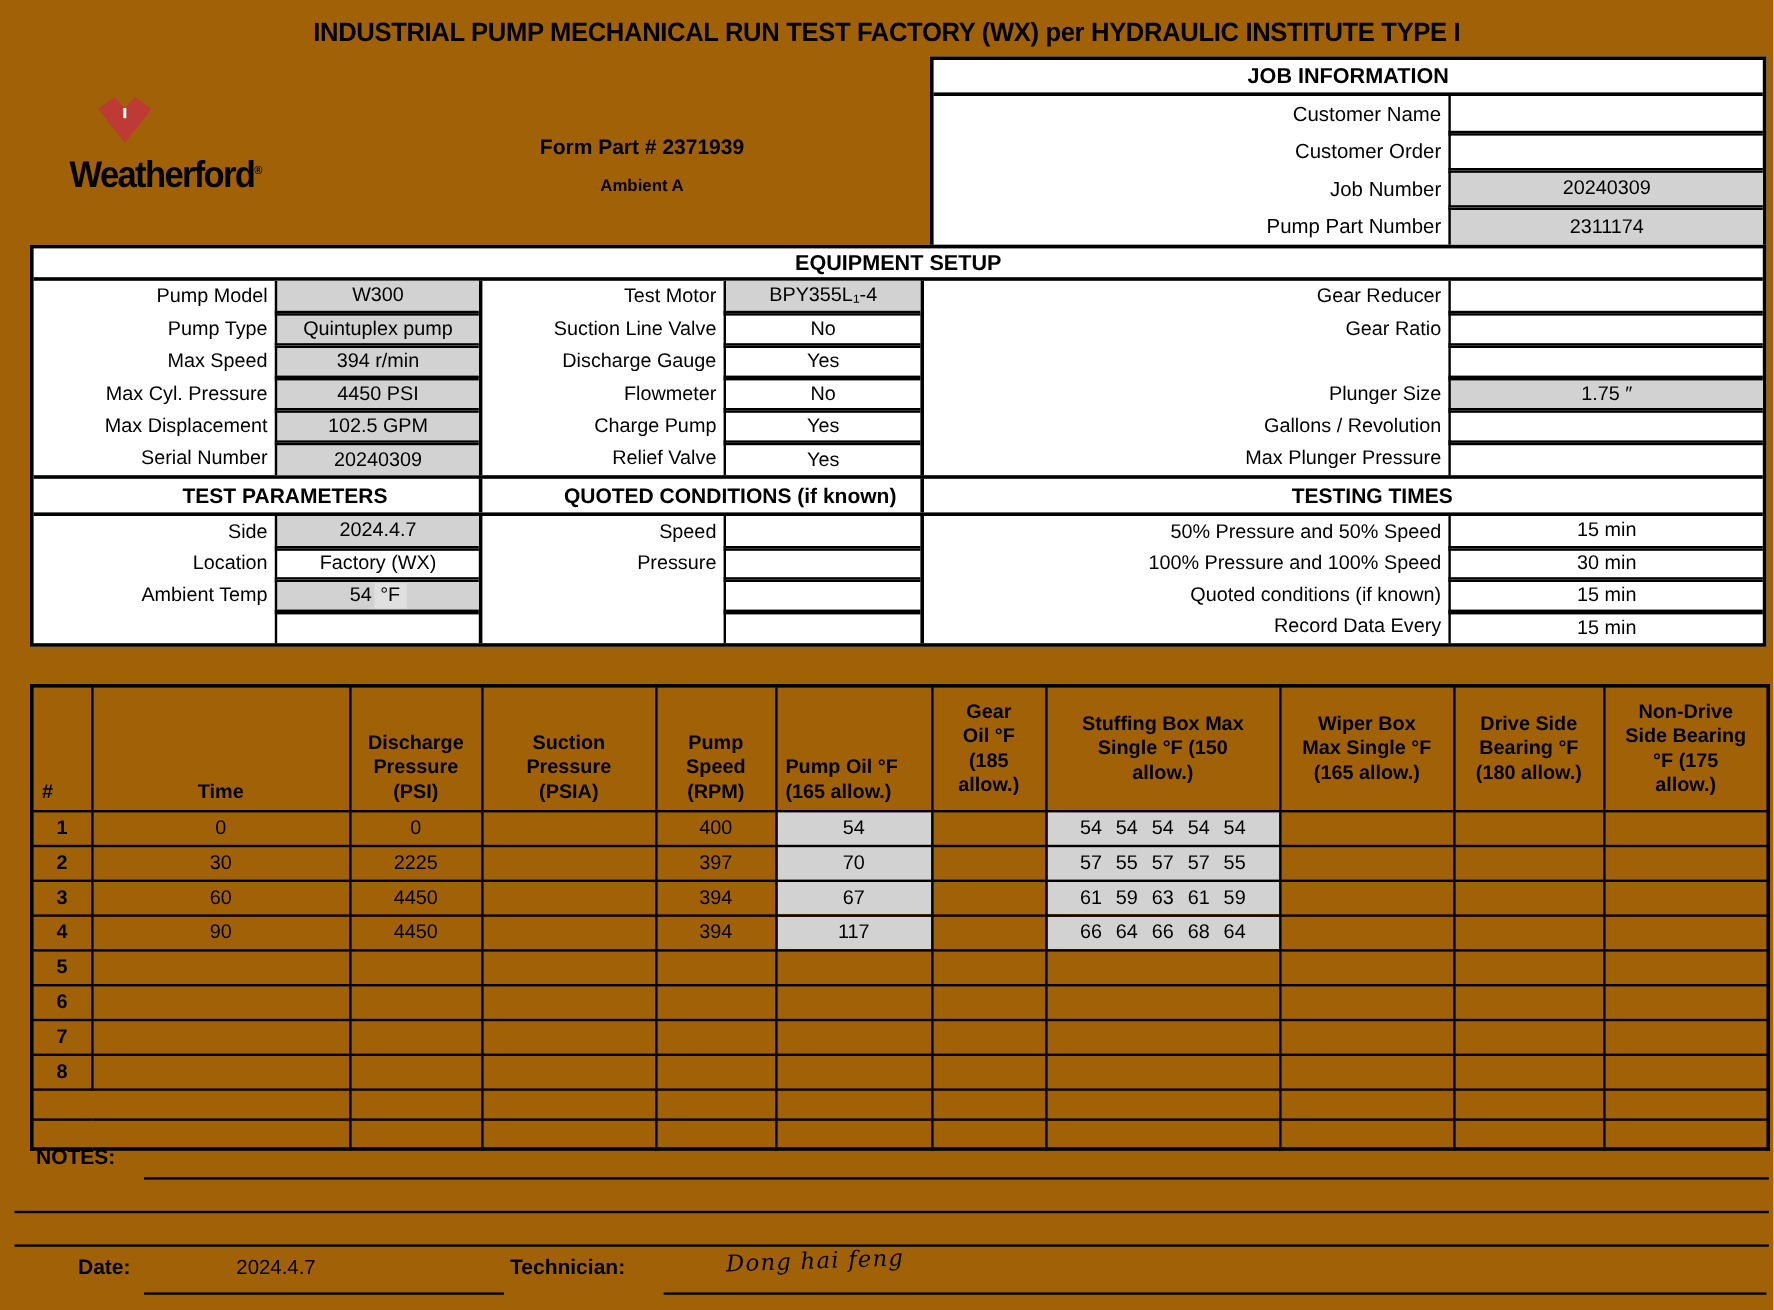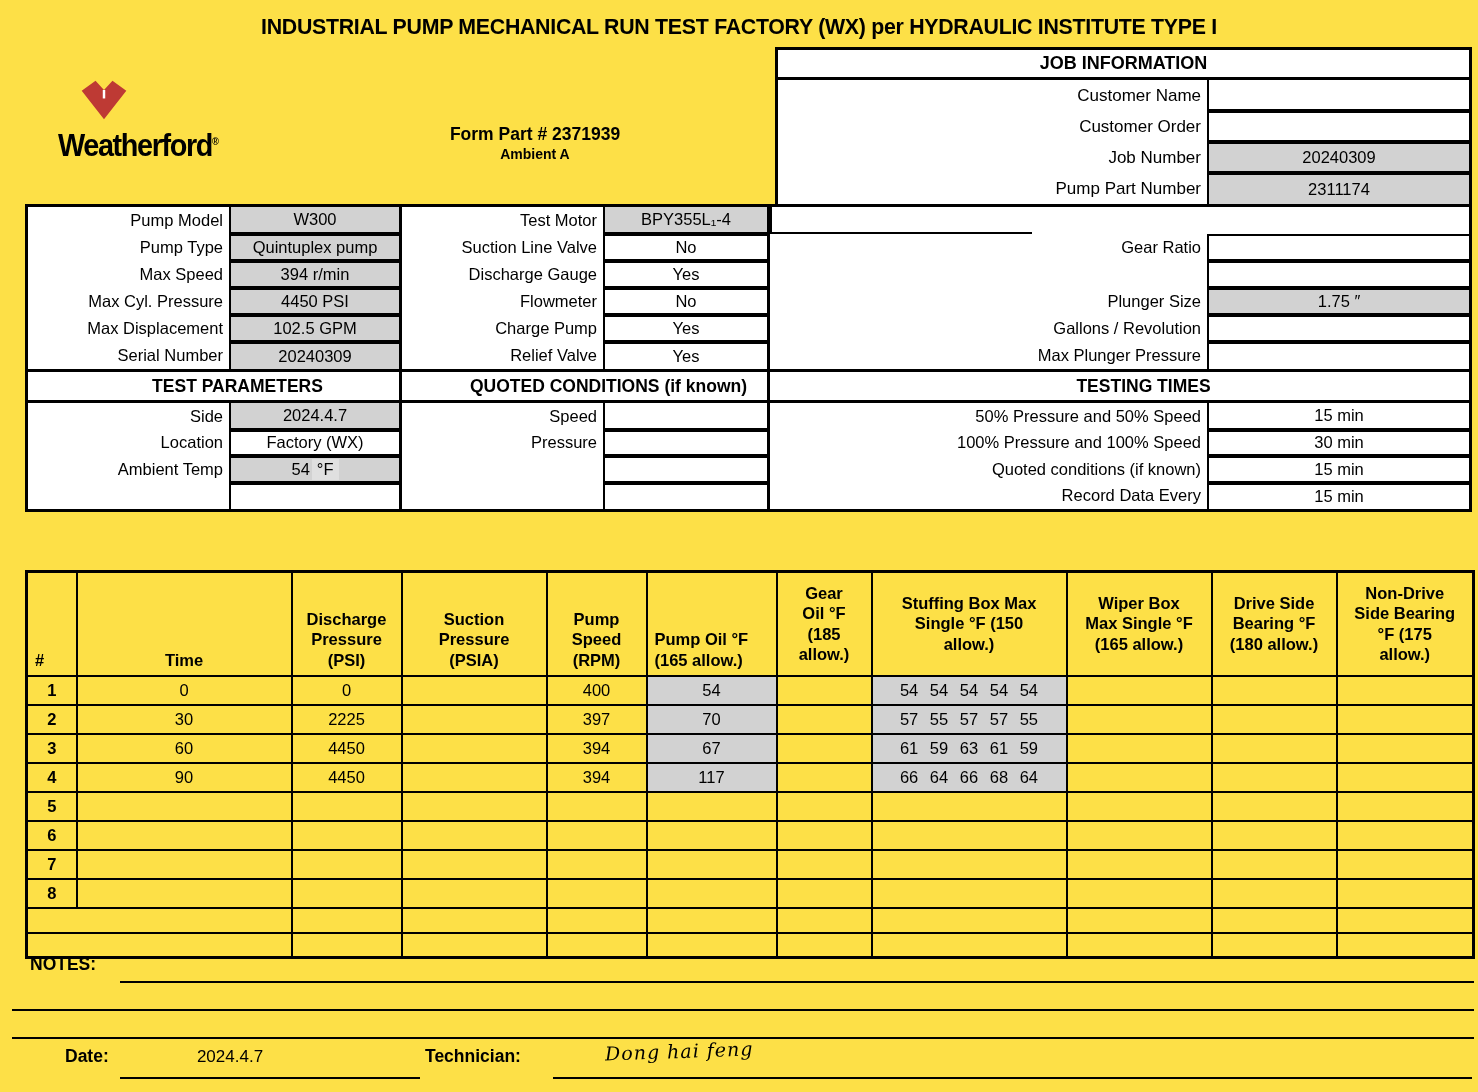--- a/index.html
+++ b/index.html
@@ -1,28 +1,28 @@
 <!DOCTYPE html>
 <html><head>
 <meta charset="utf-8">
 <style>
   html,body{margin:0;padding:0;background:#fff;}
-  .page{position:relative;width:1478px;height:1092px;background:#fde047;color:#000;
+  .page{position:relative;width:1478px;height:1092px;background:#a16207;color:#000;
         font-family:"Liberation Sans","DejaVu Sans",sans-serif;overflow:hidden;}
 
   
   .doc-title{position:absolute;top:14px;left:0;width:100%;text-align:center;
              font-weight:bold;font-size:22px;letter-spacing:-0.3px;transform:scaleX(.97);}
   .logo{position:absolute;left:58px;top:80px;width:230px;}
   .logo svg{display:block;margin-left:22px;}
   .logo-word{font-size:31px;font-weight:bold;letter-spacing:-1.5px;transform:scaleX(.93);
              transform-origin:left;margin-top:8px;white-space:nowrap;}
   .logo-word sup{font-size:10px;letter-spacing:0;}
   .form-part{position:absolute;left:360px;top:112px;width:350px;text-align:center;
-             font-weight:bold;font-size:17.5px;margin-top:12px;}
+             font-weight:bold;font-size:17.5px;}
   .revision{position:absolute;left:360px;top:146px;width:350px;text-align:center;
             font-weight:bold;font-size:14px;}
 
   
   .pair-row{display:flex;}
   .pair-label{flex:1;display:flex;align-items:center;justify-content:flex-end;
               padding-right:6px;font-size:16.5px;white-space:nowrap;}
   .pair-value{display:flex;align-items:center;justify-content:center;
               border:2px solid #000;border-right:none;font-size:16.5px;
               box-sizing:border-box;white-space:nowrap;}
@@ -129,20 +129,21 @@
         <div class="pair-row">
           <div class="pair-label">Pump Part Number</div>
           <div class="pair-value shaded">
             <span>2311174</span>
           </div>
         </div>
       </div>
   </div>
 
   <div class="eqblock">
+    <div class="eq-title">EQUIPMENT SETUP</div>
     <div class="tri-body" style="height:162px;">
       <div class="colA" id="eq-colA">
           <div class="pair-row">
             <div class="pair-label">Pump Model</div>
             <div class="pair-value shaded">
               <span>W300</span>
             </div>
           </div>
           <div class="pair-row">
             <div class="pair-label">Pump Type</div>
@@ -208,20 +209,21 @@
           </div>
           <div class="pair-row">
             <div class="pair-label">Relief Valve</div>
             <div class="pair-value">
               <span>Yes</span>
             </div>
           </div>
         </div>
       <div class="colC" id="eq-colC">
           <div class="pair-row">
+            <div class="pair-label">Gear Reducer</div>
             <div class="pair-value">
               <span></span>
             </div>
           </div>
           <div class="pair-row">
             <div class="pair-label">Gear Ratio</div>
             <div class="pair-value">
               <span></span>
             </div>
           </div>

